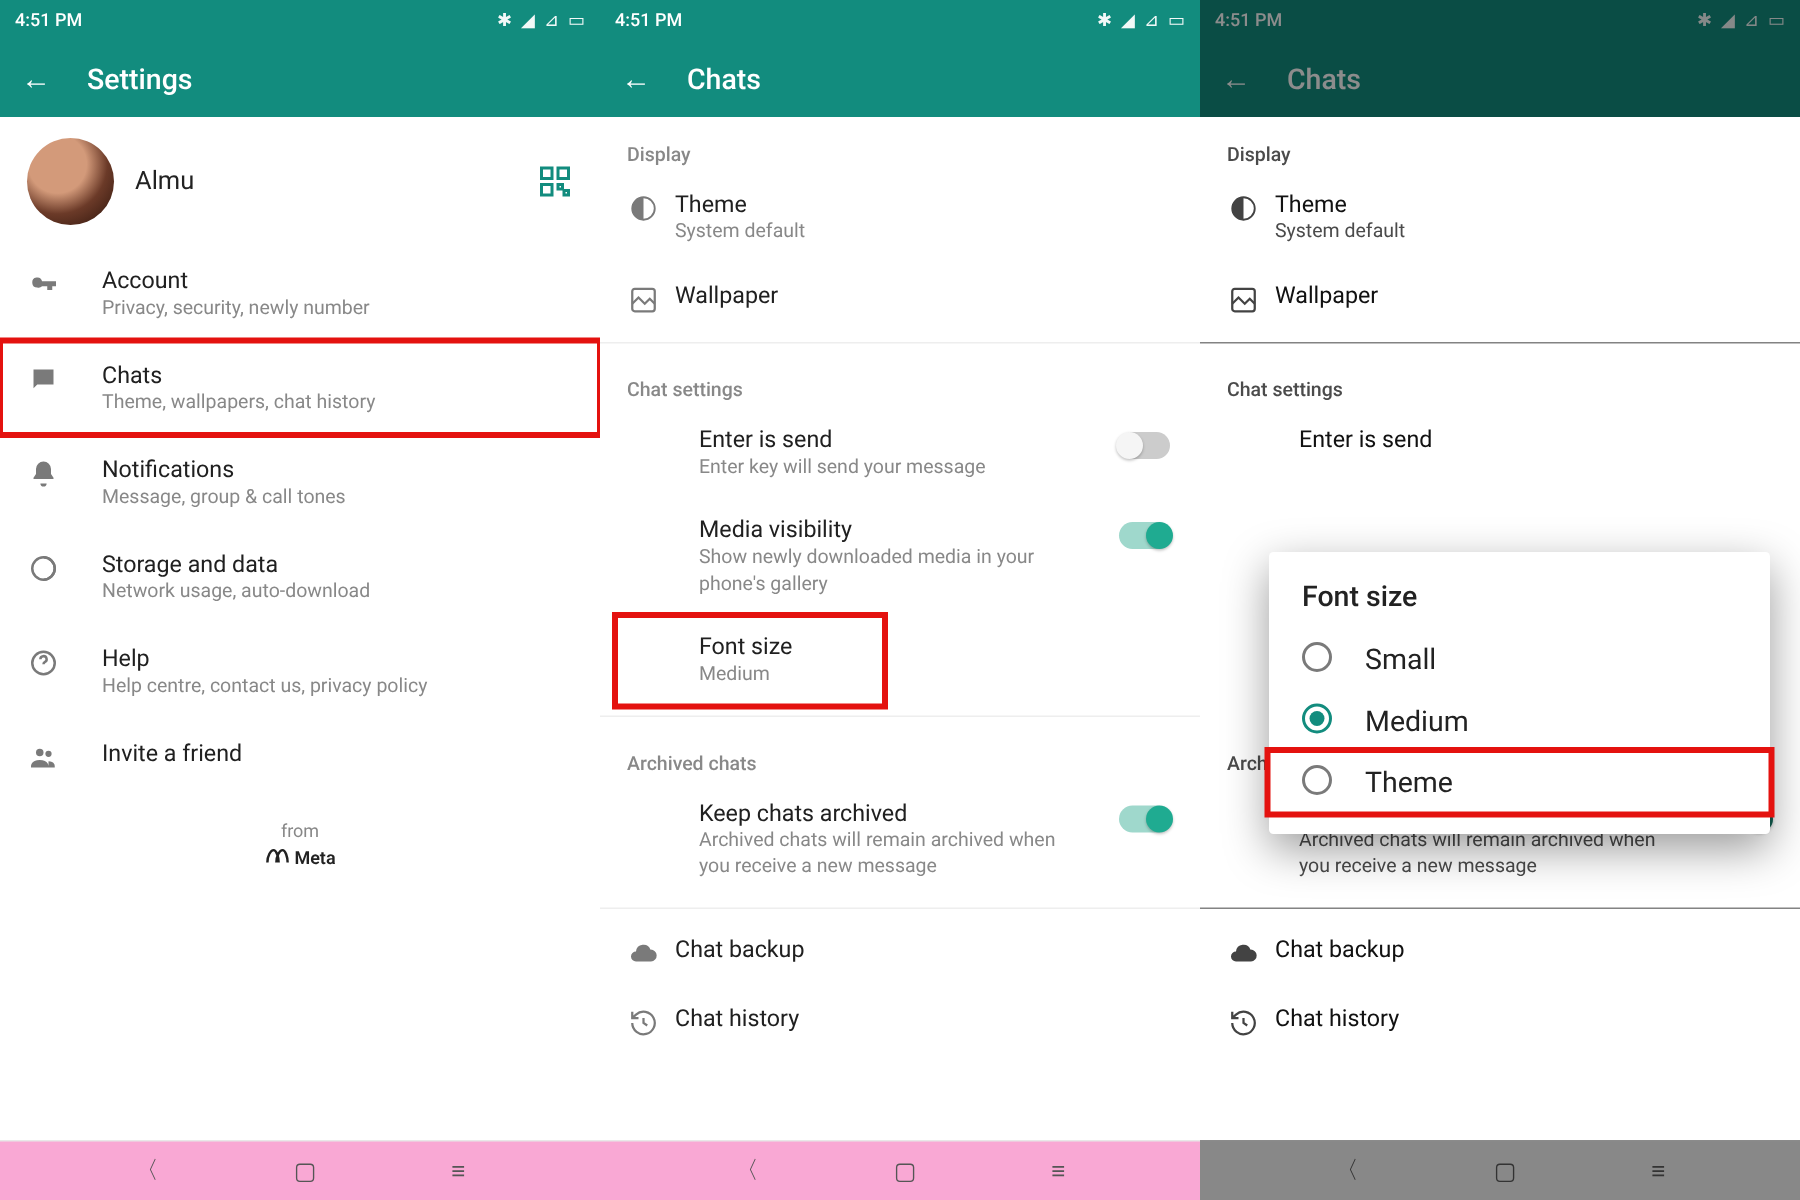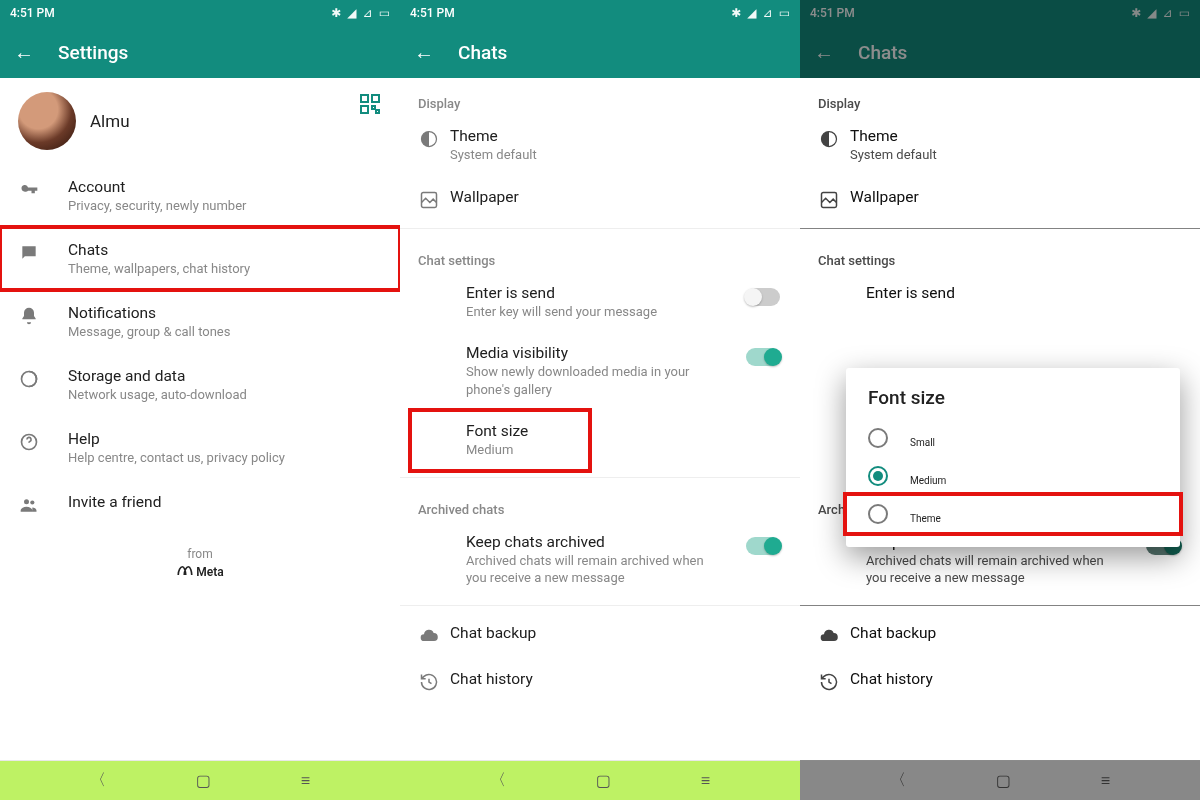--- a/index.html
+++ b/index.html
@@ -1,27 +1,27 @@
 <!DOCTYPE html>
 <html><head>
 <meta charset="utf-8">
 <style>
   * { box-sizing: border-box; margin: 0; padding: 0; font-family: Roboto, Arial, sans-serif; }
   body { background: #fff; width: 1200px; height: 800px; overflow: hidden; display: flex; }
-  .screen { width: 400px; height: 800px; position: relative; background: #bef264; display: flex; flex-direction: column; }
+  .screen { width: 400px; height: 800px; position: relative; background: #f9a8d4; display: flex; flex-direction: column; }
   .statusbar { height: 26px; background: #128C7E; color: #fff; display: flex; align-items: center; justify-content: space-between; padding: 0 10px; font-size: 12px; font-weight: 500; }
   .statusbar.dim { filter: brightness(0.55); }
   .statusbar .right { display: flex; gap: 6px; align-items: center; }
   .appbar { height: 52px; background: #128C7E; color: #fff; display: flex; align-items: center; padding: 0 14px; gap: 24px; }
   .appbar.dim { filter: brightness(0.55); }
   .appbar .title { font-size: 19px; font-weight: 500; }
   .back-arrow { font-size: 20px; line-height: 1; cursor: pointer; }
   .content { flex: 1; overflow-y: hidden; background: #fff; position: relative; }
   
-  .profile-row { display:flex; align-items:flex-start; padding: 14px 18px 14px 18px; justify-content:space-between;}
+  .profile-row { display:flex; align-items:center; padding: 14px 18px 14px 18px; justify-content:space-between;}
   .profile-left { display:flex; align-items:center; gap:14px; }
   .avatar { width:58px; height:58px; border-radius:50%; background: radial-gradient(circle at 35% 30%, #d39a7a 0 35%, #6b3a28 60%, #2a120a 100%); }
   .profile-name { font-size:17px; color:#222; font-weight:400;}
   .qr { color:#128C7E; }
   .row { display:flex; align-items:flex-start; padding: 14px 18px; gap: 28px; }
   .row .ic { width:22px; display:flex; justify-content:center; color:#7a7a7a; padding-top:2px;}
   .row .txt .lbl { font-size:15.5px; color:#202020; }
   .row .txt .sub { font-size:13px; color:#888; margin-top:2px; }
   .highlight { outline: 4px solid #e4120f; outline-offset: -2px; }
   .from { text-align:center; font-size:12px; color:#888; margin-top:18px;}
@@ -36,21 +36,21 @@
   .crow .txt .sub { font-size:13px; color:#888; margin-top:1px; line-height:1.35; max-width: 260px;}
   .toggle { width:34px; height:18px; border-radius:9px; position:absolute; right:20px; top:16px;}
   .toggle .knob { width:18px; height:18px; border-radius:50%; position:absolute; top:0; box-shadow:0 1px 2px rgba(0,0,0,0.25);}
   .toggle.off { background:#ccc;} .toggle.off .knob{ left:-2px; background:#f5f5f5;}
   .toggle.on { background:#9fd8cc;} .toggle.on .knob{ right:-2px; background:#1fab91;}
   .divider { height:1px; background:#eee; margin: 6px 0;}
   .indent { padding-left: 66px !important; }
   
   .dialog { position:absolute; left:46px; right:20px; top:290px; background:#fff; border-radius:3px; box-shadow:0 10px 30px rgba(0,0,0,0.4); z-index:10; padding: 18px 0 14px 0;}
   .dialog .dtitle { font-size:19px; font-weight:500; color:#222; padding:0 22px 10px 22px;}
-  .opt { display:flex; align-items:flex-end; gap:22px; padding:9px 22px; font-size:10px; color:#222;}
+  .opt { display:flex; align-items:flex-start; gap:22px; padding:9px 22px; font-size:19px; color:#222;}
   .radio { width:20px; height:20px; border:2px solid #7a7a7a; border-radius:50%; position:relative; flex:none;}
   .radio.sel { border-color:#128C7E;}
   .radio.sel::after { content:""; position:absolute; inset:3px; background:#128C7E; border-radius:50%;}
   .opt.hl { outline:4px solid #e4120f; outline-offset:-1px;}
   
   .navbar { height:40px; border-top:1px solid #e8e8e8; display:flex; justify-content:space-evenly; align-items:center; color:#555;}
   .navbar.dim { filter: brightness(0.6); background:#e2e2e2;}
   svg { display:block; }
   .status-ic { opacity:.95;}
 </style>

